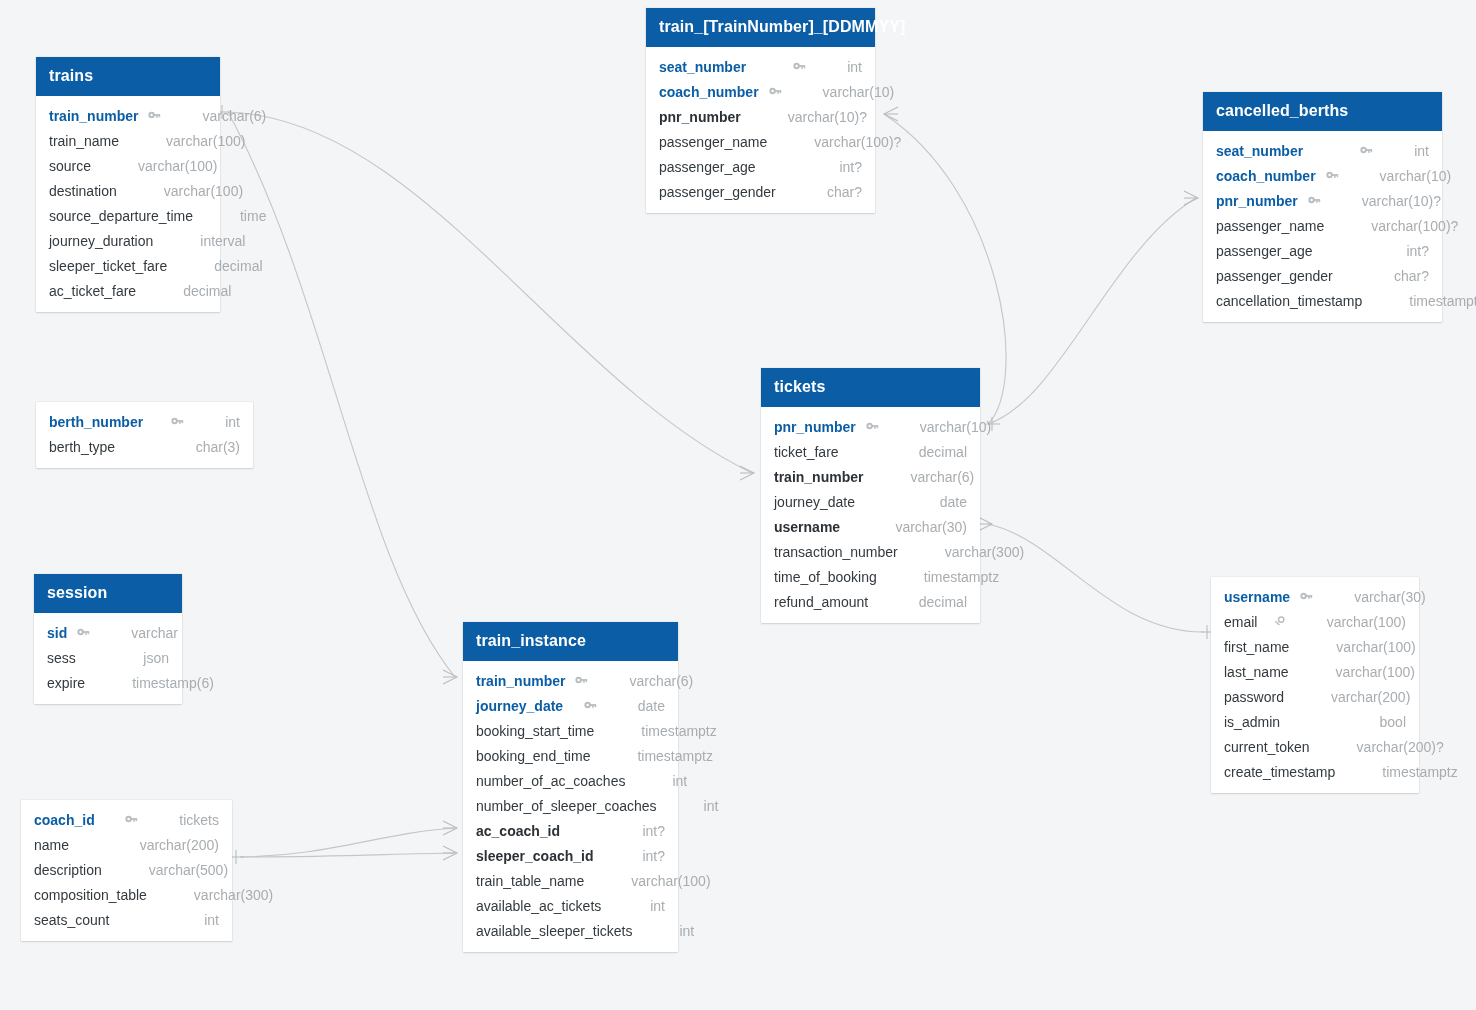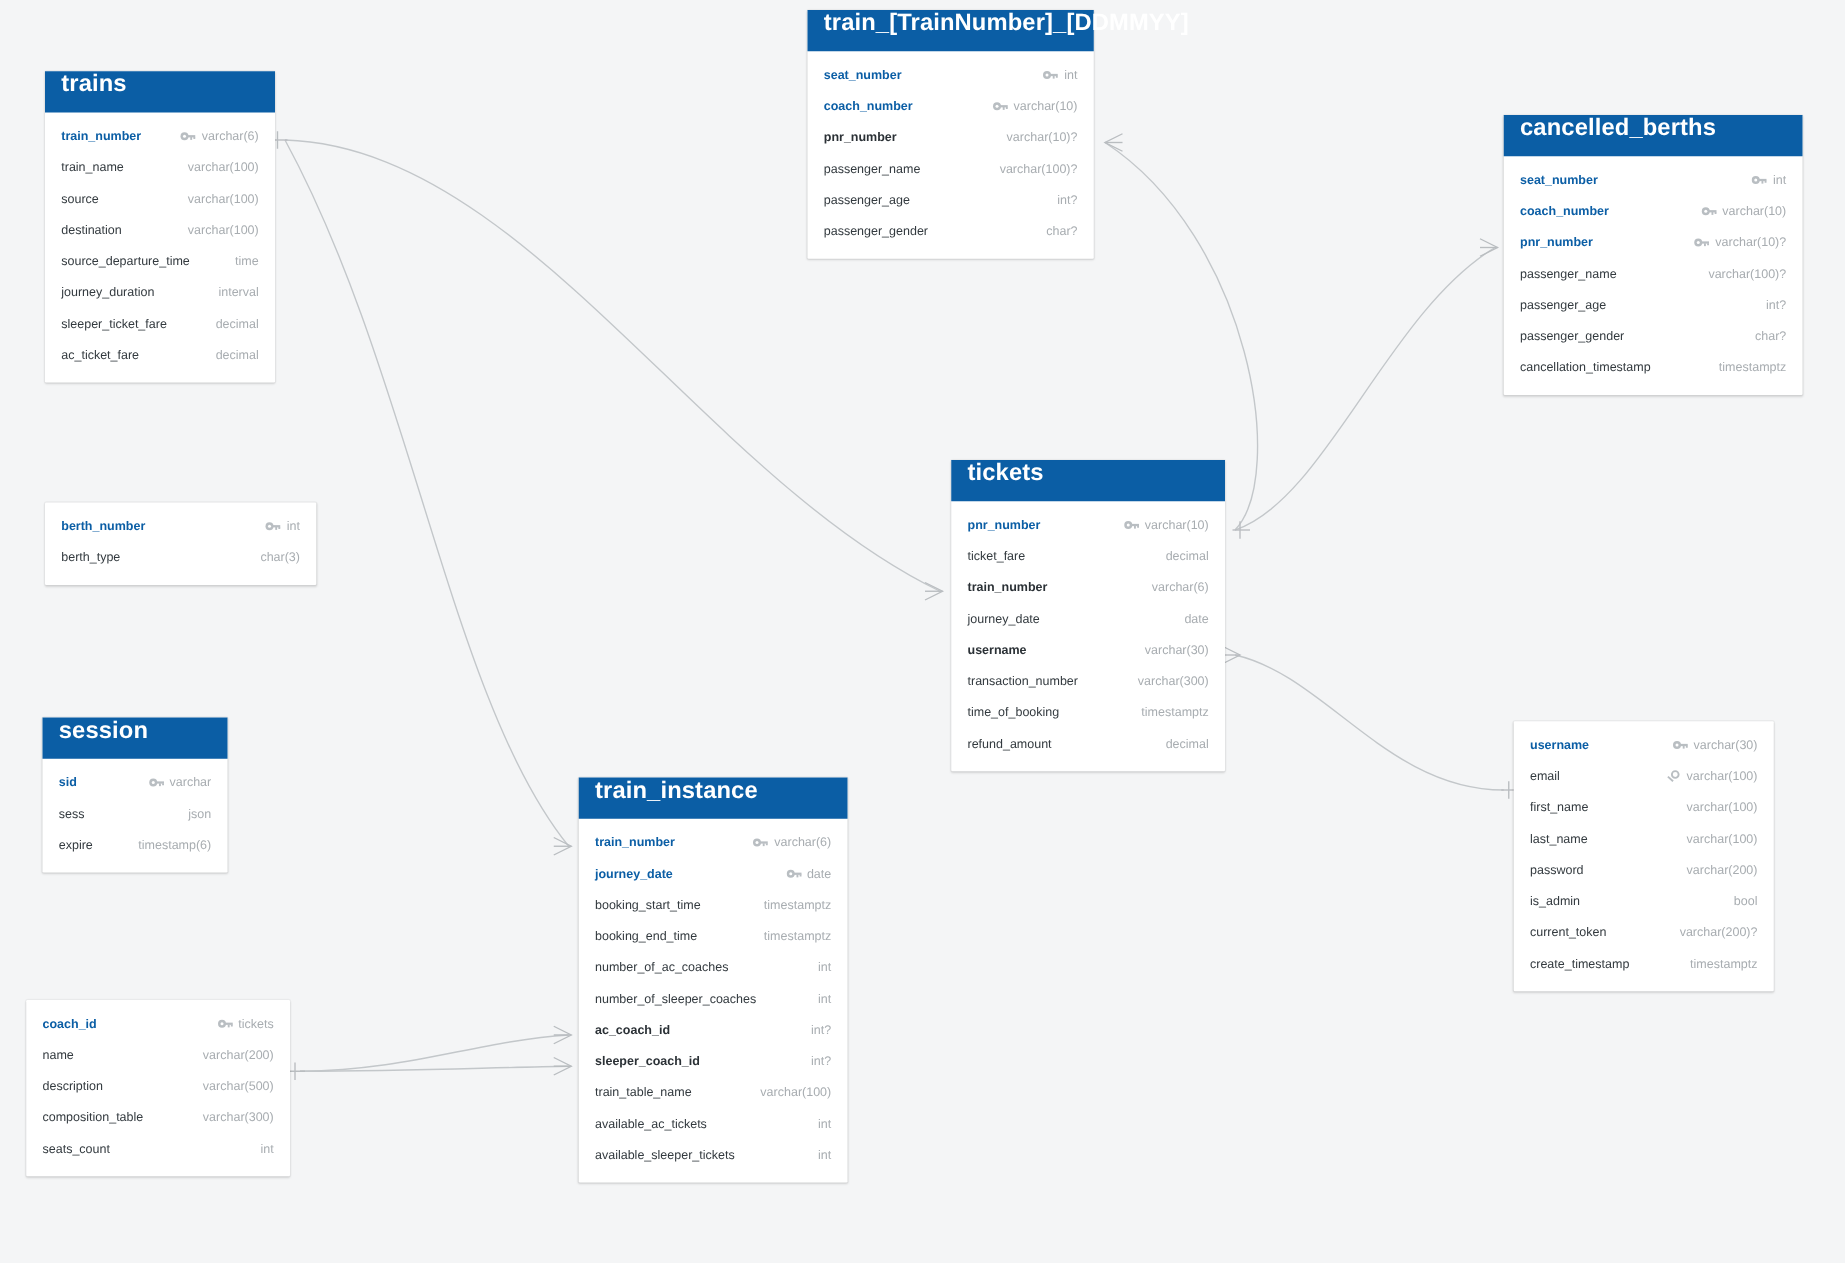--- a/index.html
+++ b/index.html
@@ -16,39 +16,39 @@
 
   .table-card{
     position:absolute;
     background:#ffffff;
     box-shadow:0 1px 2px rgba(0,0,0,0.13), 0 0 0 1px rgba(0,0,0,0.03);
     border-radius:1px;
   }
   .table-header{
     background:#0b5ea5;
     color:#ffffff;
-    font-size:19px;
+    font-size:16px;
     font-weight:bold;
-    padding:0 13px 11px 13px;
+    padding:10px 13px 11px 13px;
     letter-spacing:0.1px;
     white-space:nowrap;
   }
   .table-body{padding:7px 0 9px 0;}
   .col-row{
     display:flex;align-items:center;
     padding:2px 13px 2px 13px;
     height:21px;
-    font-size:10px;
+    font-size:14px;
     white-space:nowrap;
   }
   .col-name{color:#333a3f;flex:0 0 auto;}
   .col-row.pk .col-name{color:#0b5ea5;font-weight:bold;}
   .col-row.fk .col-name{color:#2b3136;font-weight:bold;}
   .col-spacer{flex:1 1 auto;min-width:10px;}
-  .col-type{color:#a8adb1;flex:0 0 auto;text-align:right;}
+  .col-type{color:#a8adb1;flex:0 0 auto;text-align:right;margin-left:37px;}
   .ico{flex:0 0 auto;margin-right:4px;display:inline-block;line-height:0;}
   .ico svg{display:block;}
 </style>
 </head>
 <body>
 
 <div id="canvas">
 
   <svg class="edges" viewBox="0 0 1476 1010">
 

